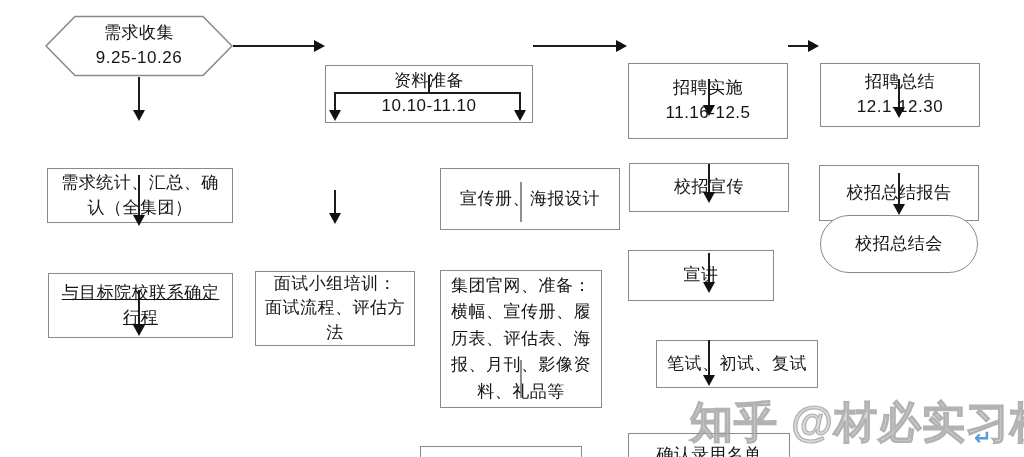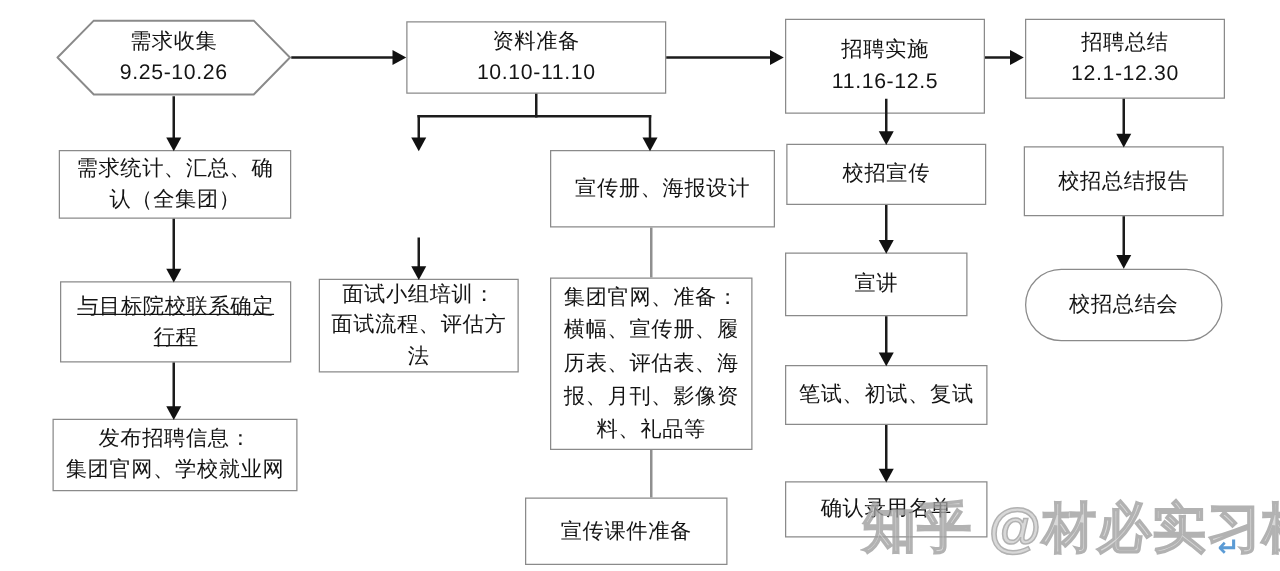--- a/index.html
+++ b/index.html
@@ -4,21 +4,21 @@
 <style>
   html,body{margin:0;padding:0;background:#ffffff;}
   #canvas{
     position:relative;width:1024px;height:457px;background:#ffffff;overflow:hidden;
     font-family:"Liberation Sans","DejaVu Sans",sans-serif;color:#141414;
   }
   .node{
     position:absolute;display:flex;align-items:center;justify-content:center;
     box-sizing:border-box;text-align:center;background:#ffffff;
   }
-  .rect{border:1.5px solid #8a8a8a;}
+  .rect{border:1.5px solid #8a8a8a;margin-top:48px;}
   .stadium{border:1.5px solid #8a8a8a;border-radius:30px;}
   .hex{background:transparent;}
   .hex svg{position:absolute;left:0;top:0;}
   .node-label{
     position:relative;white-space:pre-line;font-size:17px;line-height:1.45;
     letter-spacing:0.5px;z-index:2;
   }
   .tight .node-label{line-height:1.55;}
   .vline{position:absolute;width:2px;background:#1c1c1c;}
   .hline{position:absolute;height:2px;background:#1c1c1c;}
@@ -71,24 +71,20 @@
   <div class="node rect" style="left:47px;top:120px;width:186px;height:55px;">
     <span class="node-label">需求统计、汇总、确
 认（全集团）</span>
   </div>
 
   <div class="node rect" style="left:48px;top:225px;width:185px;height:65px;text-decoration:underline;">
     <span class="node-label">与目标院校联系确定
 行程</span>
   </div>
 
-  <div class="node rect" style="left:42px;top:335px;width:196px;height:58px;">
-    <span class="node-label">发布招聘信息：
-集团官网、学校就业网</span>
-  </div>
 
 
   <div class="node rect" style="left:255px;top:223px;width:160px;height:75px;">
     <span class="node-label">面试小组培训：
 面试流程、评估方
 法</span>
   </div>
 
   <div class="node rect" style="left:440px;top:120px;width:180px;height:62px;">
     <span class="node-label">宣传册、海报设计</span>
@@ -107,21 +103,21 @@
   </div>
 
   <div class="node rect" style="left:629px;top:115px;width:160px;height:49px;">
     <span class="node-label">校招宣传</span>
   </div>
 
   <div class="node rect" style="left:628px;top:202px;width:146px;height:51px;">
     <span class="node-label">宣讲</span>
   </div>
 
-  <div class="node rect" style="left:628px;top:292px;width:162px;height:48px;">
+  <div class="node rect" style="left:656px;top:292px;width:162px;height:48px;">
     <span class="node-label">笔试、初试、复试</span>
   </div>
 
   <div class="node rect" style="left:628px;top:385px;width:162px;height:45px;">
     <span class="node-label">确认录用名单</span>
   </div>
 
   <div class="node rect" style="left:819px;top:117px;width:160px;height:56px;">
     <span class="node-label">校招总结报告</span>
   </div>

